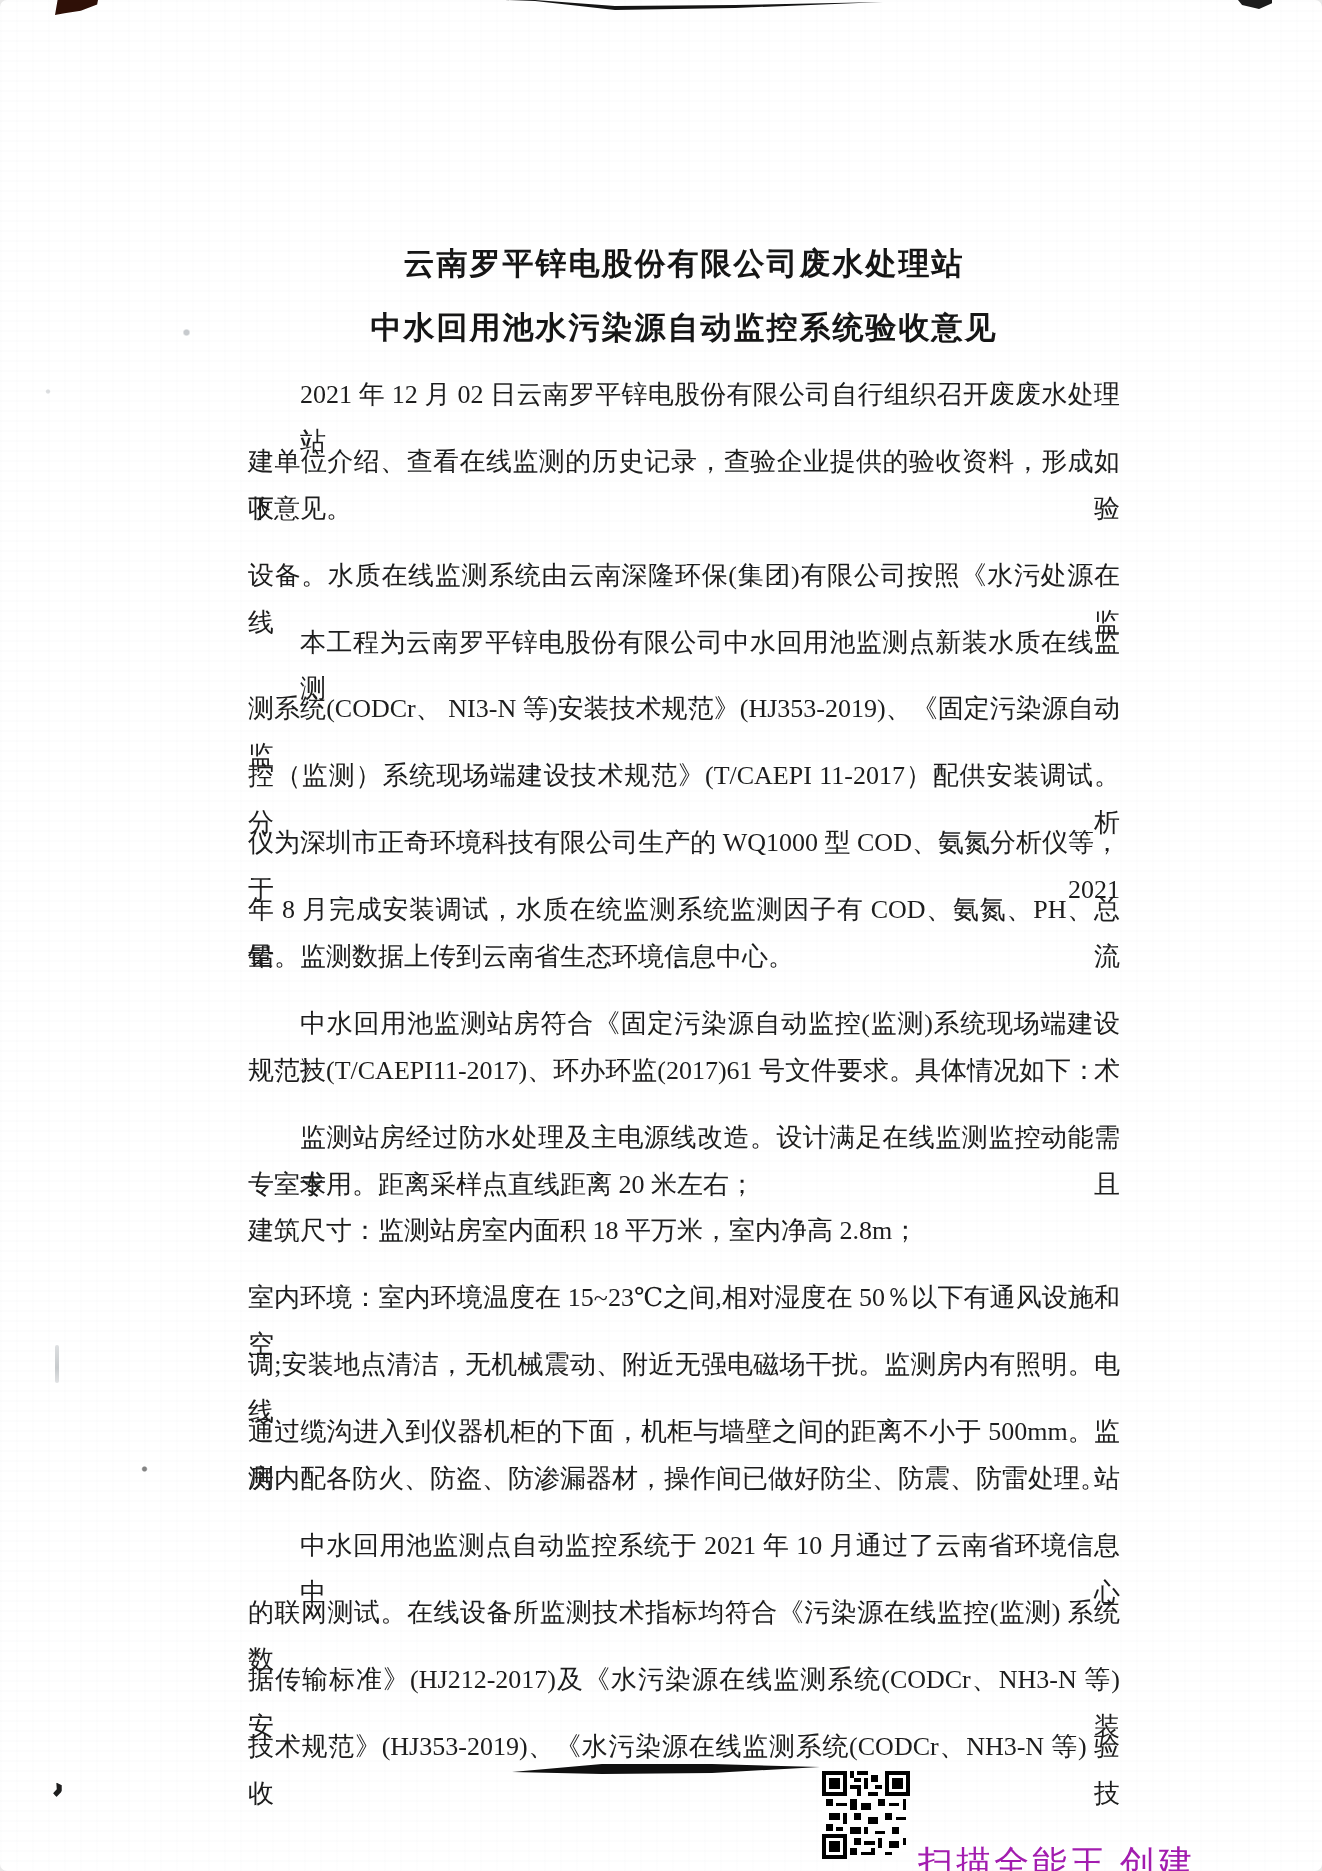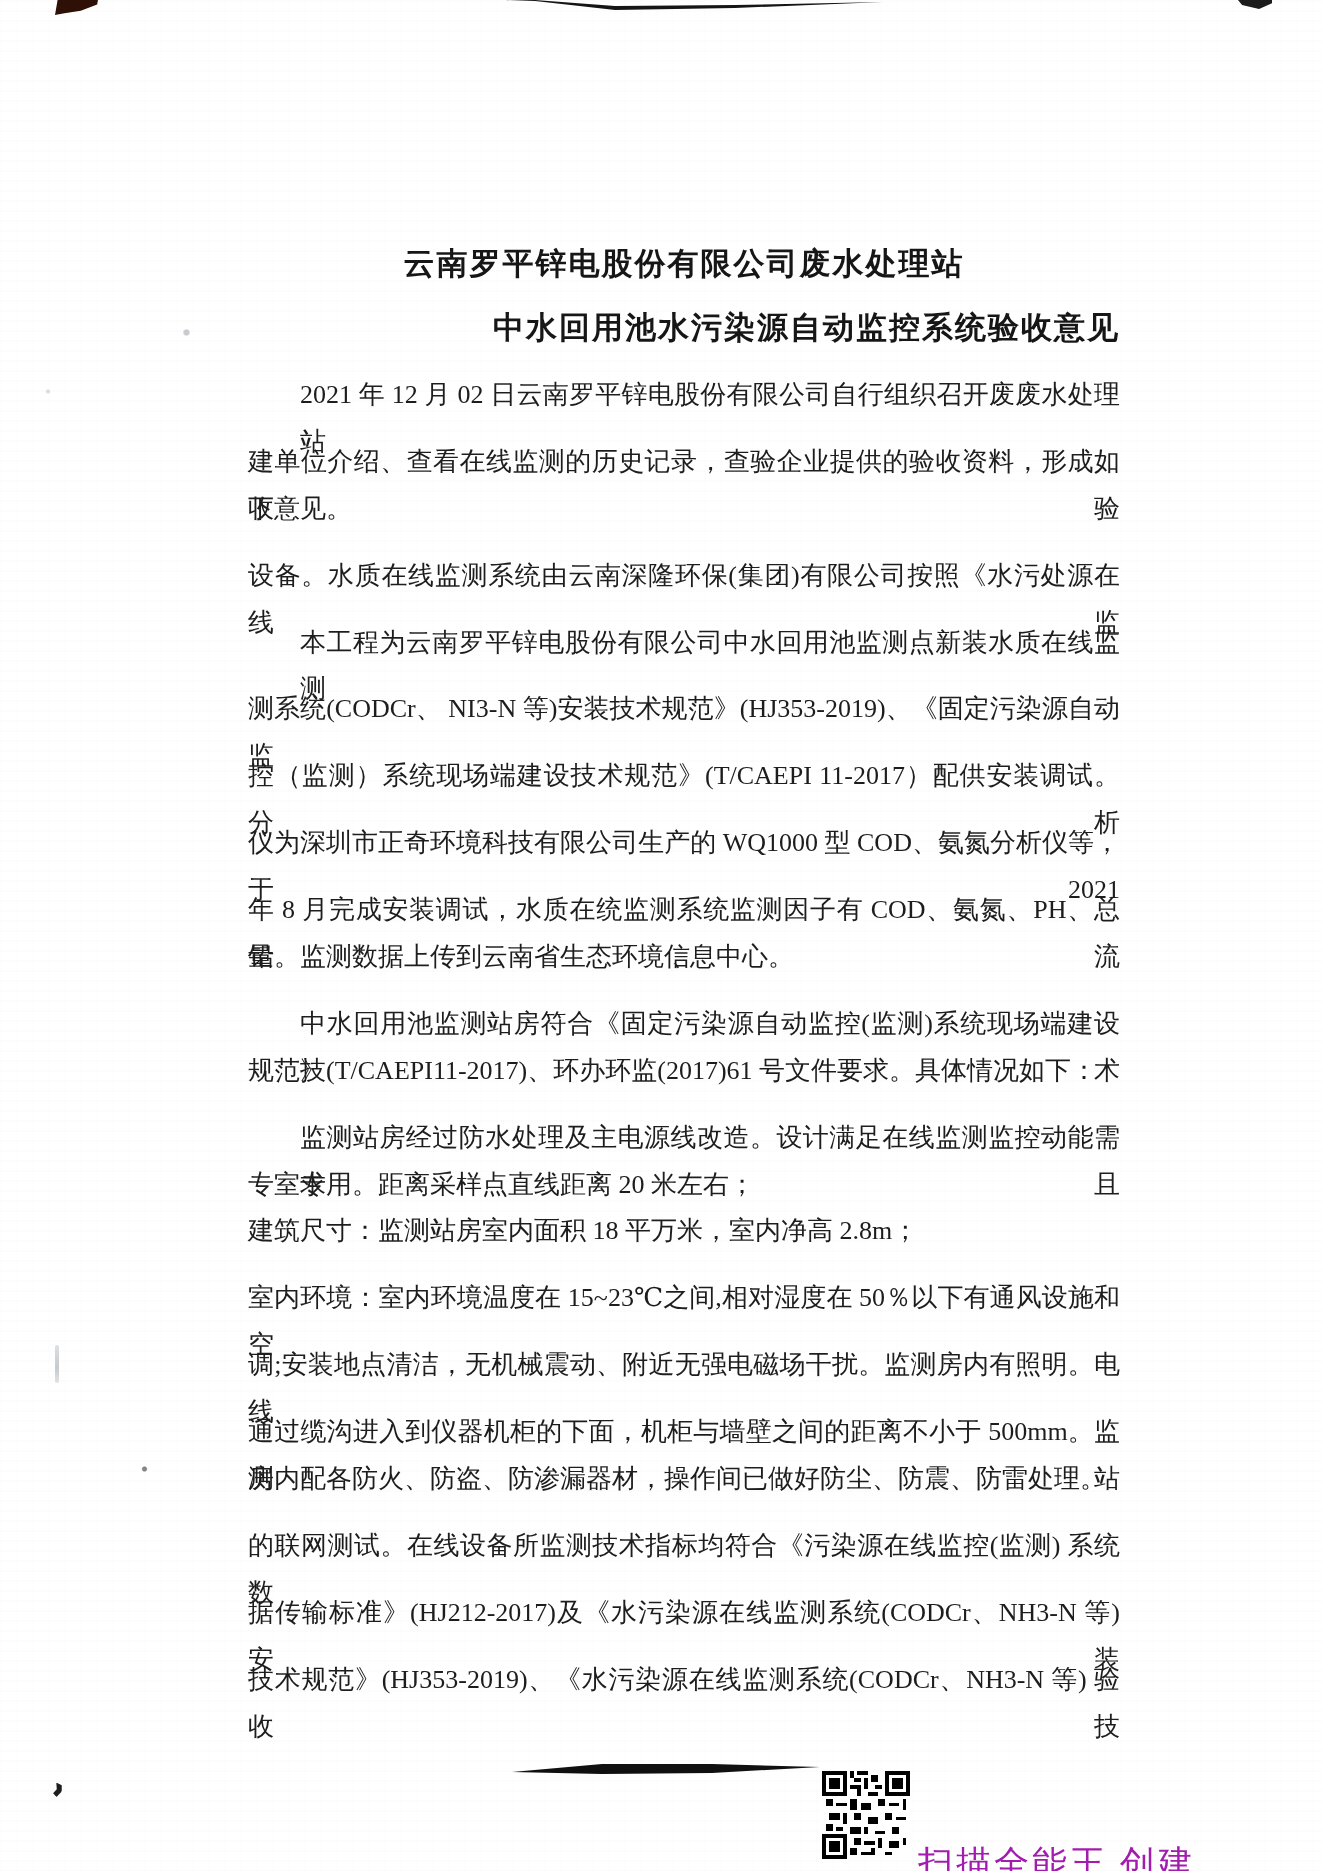--- a/index.html
+++ b/index.html
@@ -3,38 +3,39 @@
 <meta charset="utf-8">
 <style>
   html,body{margin:0;padding:0;background:#e8e8e8;}
   .page{
     position:relative;
     width:1322px;height:1871px;
     margin:0 auto;
     background:#ffffff;
     overflow:hidden;
     font-family:"Liberation Serif","DejaVu Serif",serif;
+    border-radius:7px;
   }
   
   .page::before{
     content:"";
     position:absolute;inset:0;
     background:
       repeating-linear-gradient(180deg, rgba(110,125,140,0.018) 0 2px, transparent 2px 10px),
       repeating-linear-gradient(90deg, rgba(110,125,140,0.012) 0 2px, transparent 2px 16px);
     pointer-events:none;
   }
 
   .doc-title{
     position:absolute;left:248px;width:872px;
     text-align:center;font-weight:bold;color:#161616;
     font-size:31px;letter-spacing:2px;white-space:nowrap;
   }
   .doc-title.t1{top:243px;}
-  .doc-title.t2{top:307px;text-align:right;}
+  .doc-title.t2{top:307px;}
 
   .doc-body{
     position:absolute;left:248px;top:352px;width:872px;
     color:#1d1d1d;
   }
   .line{
     height:46.9px;line-height:46.9px;font-size:26px;
     text-align:left;color:#1d1d1d;
   }
   .line.fill{text-align:justify;text-align-last:justify;margin-top:20px;}
@@ -102,20 +103,21 @@
       <div class="line">量。监测数据上传到云南省生态环境信息中心。</div>
       <div class="line indent fill">中水回用池监测站房符合《固定污染源自动监控(监测)系统现场端建设技术</div>
       <div class="line">规范》(T/CAEPI11-2017)、环办环监(2017)61 号文件要求。具体情况如下：</div>
       <div class="line indent fill">监测站房经过防水处理及主电源线改造。设计满足在线监测监控动能需求且</div>
       <div class="line">专室专用。距离采样点直线距离 20 米左右；</div>
       <div class="line">建筑尺寸：监测站房室内面积 18 平万米，室内净高 2.8m；</div>
       <div class="line fill">室内环境：室内环境温度在 15~23℃之间,相对湿度在 50％以下有通风设施和空</div>
       <div class="line fill">调;安装地点清洁，无机械震动、附近无强电磁场干扰。监测房内有照明。电线</div>
       <div class="line fill">通过缆沟进入到仪器机柜的下面，机柜与墙壁之间的距离不小于 500mm。监测站</div>
       <div class="line">房内配各防火、防盗、防渗漏器材，操作间已做好防尘、防震、防雷处理。</div>
+      <div class="line indent fill">中水回用池监测点自动监控系统于 2021 年 10 月通过了云南省环境信息中心</div>
       <div class="line fill">的联网测试。在线设备所监测技术指标均符合《污染源在线监控(监测) 系统数</div>
       <div class="line fill">据传输标准》(HJ212-2017)及《水污染源在线监测系统(CODCr、NH3-N 等) 安装</div>
       <div class="line fill">技术规范》(HJ353-2019)、《水污染源在线监测系统(CODCr、NH3-N 等) 验收技</div>
     </div>
 
   <div class="art art-left-smudge"></div>
   <div class="art art-speck-a"></div>
   <div class="art art-speck-b"></div>
   <div class="art art-speck-c"></div>
 

